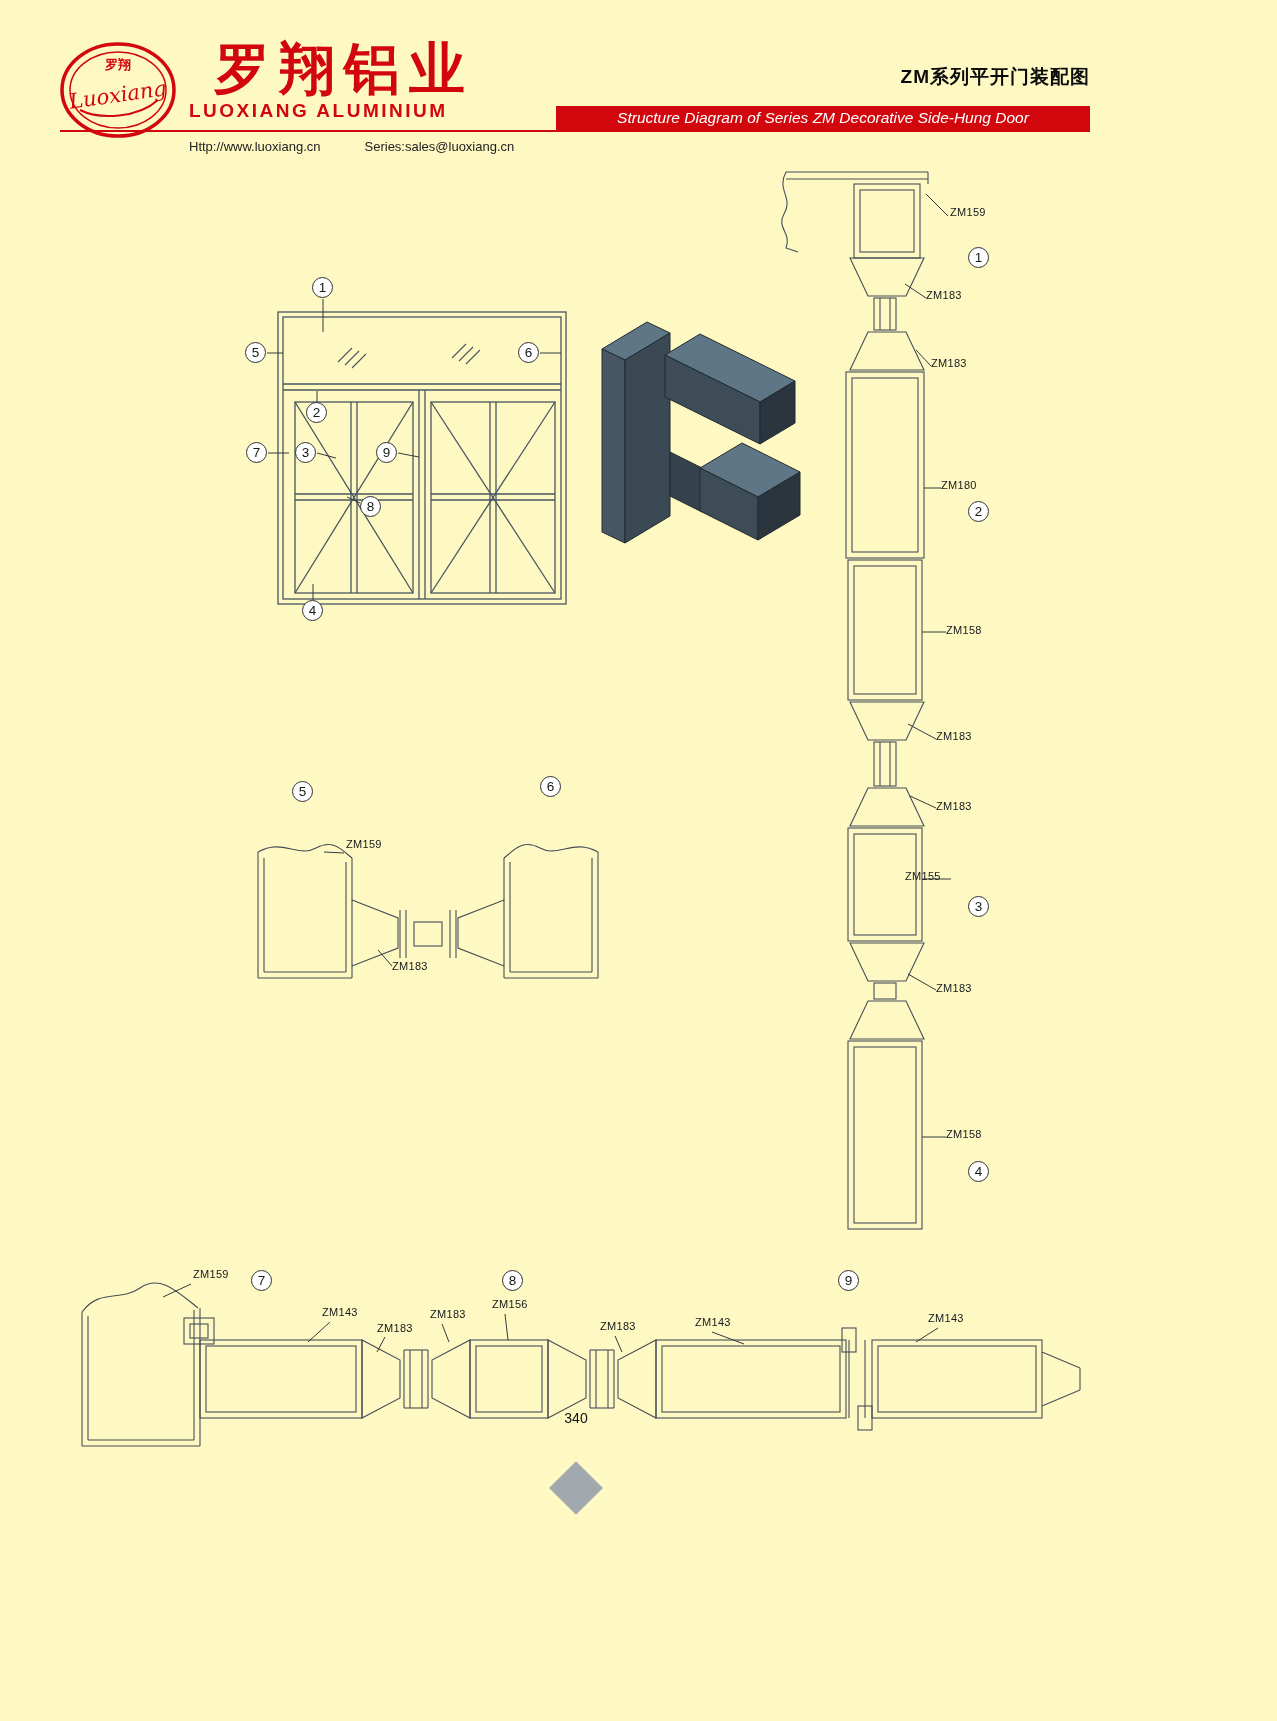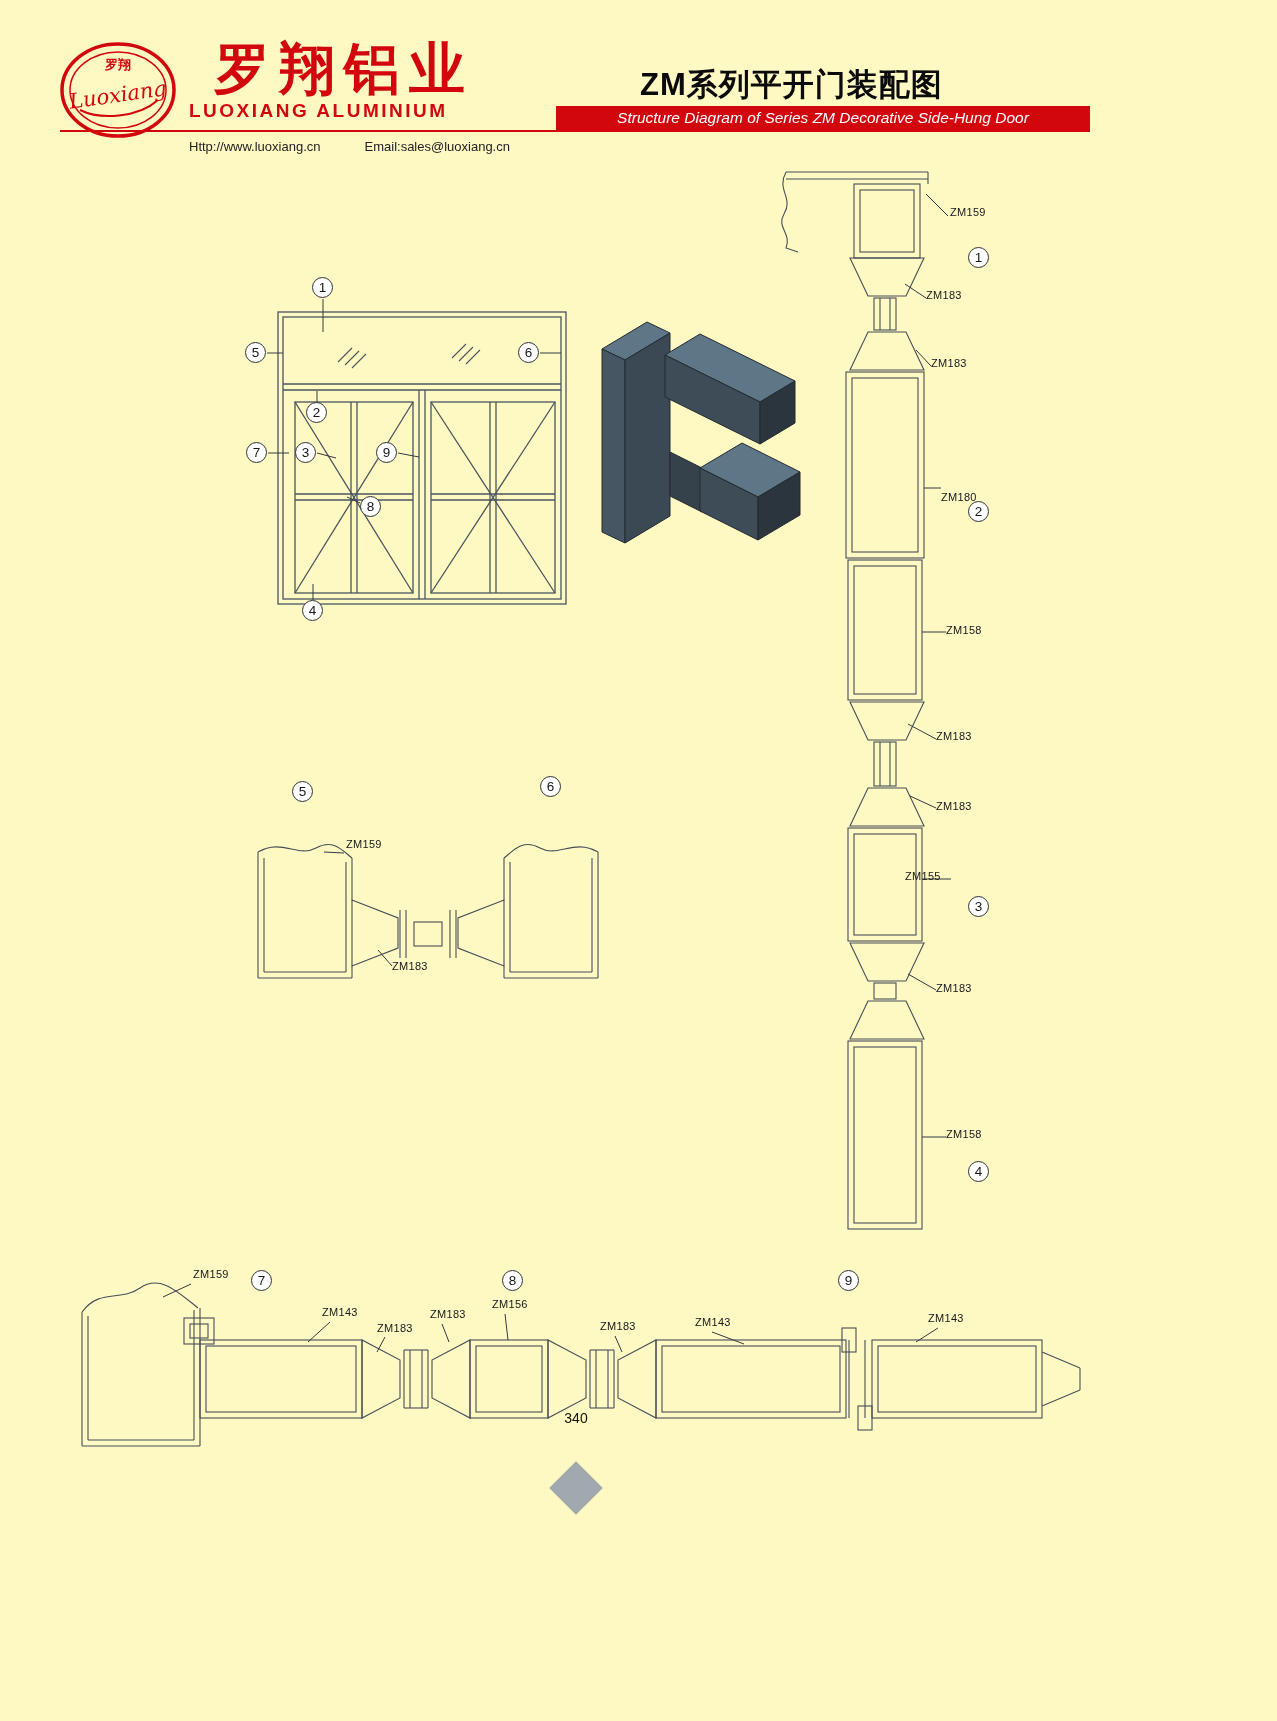--- a/index.html
+++ b/index.html
@@ -8,22 +8,22 @@
   .page { position:absolute; inset:0; background:#fef9c3; overflow:hidden; }
   .abs { position:absolute; }
   .lbl { position:absolute; font-size:11px; color:#15181b; white-space:nowrap; letter-spacing:0.3px; }
   .callout { position:absolute; width:21px; height:21px; border:1.4px solid #2e3338; border-radius:50%;
              background:#fff; display:flex; align-items:center; justify-content:center;
              font-size:13.5px; color:#15181b; }
   .brand-cn { position:absolute; left:186px; top:32px; font-size:56px; font-weight:bold; color:#d2070e;
               letter-spacing:9px; font-family:"DejaVu Sans",sans-serif;margin-left:28px; }
   .brand-en { position:absolute; left:189px; top:100px; font-size:19px; font-weight:bold; color:#d2070e;
               letter-spacing:2.5px; }
-  .doc-title-cn { position:absolute; left:640px; top:64px; width:450px; 
-                  font-size:31px; font-weight:bold; color:#0b0b0b; letter-spacing:1px; }
+  .doc-title-cn { position:absolute; left:640px; top:64px; width:450px; text-align:right;
+                  font-size:19px; font-weight:bold; color:#0b0b0b; letter-spacing:1px; }
   .red-bar { position:absolute; left:556px; top:106px; width:534px; height:24px; background:#d2070e;
              color:#fff; display:flex; align-items:center; justify-content:center;
              font-size:15.5px; font-style:italic; }
   .red-rule { position:absolute; left:60px; top:130px; width:1030px; height:2px; background:#d2070e; }
   .contact { position:absolute; left:189px; top:139px; font-size:13px; color:#222; display:flex; gap:44px; }
   .diamond { position:absolute; left:557px; top:1469px; width:38px; height:38px; background:#a2a9ae;
              transform:rotate(45deg); }
   .diamond-text { position:absolute; left:557px; top:1399px; width:38px; height:38px; display:flex;
                   align-items:center; justify-content:center; font-size:14px; color:#111; }
 </style>
@@ -42,21 +42,21 @@
 
   <div class="brand-cn">罗翔铝业</div>
   <div class="brand-en">LUOXIANG ALUMINIUM</div>
   <div class="doc-title-cn">ZM系列平开门装配图</div>
   <div class="red-rule"></div>
   <div class="red-bar">
     <span>Structure Diagram of Series ZM Decorative Side-Hung Door</span>
   </div>
   <div class="contact">
     <span>Http://www.luoxiang.cn</span>
-    <span>Email:sales@luoxiang.cn</span>
+    <span>Series:sales@luoxiang.cn</span>
   </div>
 
   <svg class="abs" style="left:0;top:0" width="1277" height="1721" viewBox="0 0 1277 1721" xmlns="http://www.w3.org/2000/svg">
 
     <g stroke="#49555f" stroke-width="1.3" fill="none">
       <rect x="278" y="312" width="288" height="292"></rect>
       <rect x="283" y="317" width="278" height="282"></rect>
       <line x1="283" y1="384" x2="561" y2="384"></line>
       <line x1="283" y1="390" x2="561" y2="390"></line>
       <line x1="419" y1="390" x2="419" y2="599"></line>
@@ -242,21 +242,21 @@
   <div class="callout" style="left:246px;top:442px">7</div>
   <div class="callout" style="left:295px;top:442px">3</div>
   <div class="callout" style="left:376px;top:442px">9</div>
   <div class="callout" style="left:360px;top:496px">8</div>
   <div class="callout" style="left:302px;top:600px">4</div>
 
   <span class="lbl" style="left:950px;top:206px">ZM159</span>
   <div class="callout" style="left:968px;top:247px">1</div>
   <span class="lbl" style="left:926px;top:289px">ZM183</span>
   <span class="lbl" style="left:931px;top:357px">ZM183</span>
-  <span class="lbl" style="left:941px;top:491px">ZM180</span>
+  <span class="lbl" style="left:941px;top:479px">ZM180</span>
   <div class="callout" style="left:968px;top:501px">2</div>
   <span class="lbl" style="left:946px;top:624px">ZM158</span>
   <span class="lbl" style="left:936px;top:730px">ZM183</span>
   <span class="lbl" style="left:936px;top:800px">ZM183</span>
   <span class="lbl" style="left:905px;top:870px">ZM155</span>
   <div class="callout" style="left:968px;top:896px">3</div>
   <span class="lbl" style="left:936px;top:982px">ZM183</span>
   <span class="lbl" style="left:946px;top:1128px">ZM158</span>
   <div class="callout" style="left:968px;top:1161px">4</div>
 

